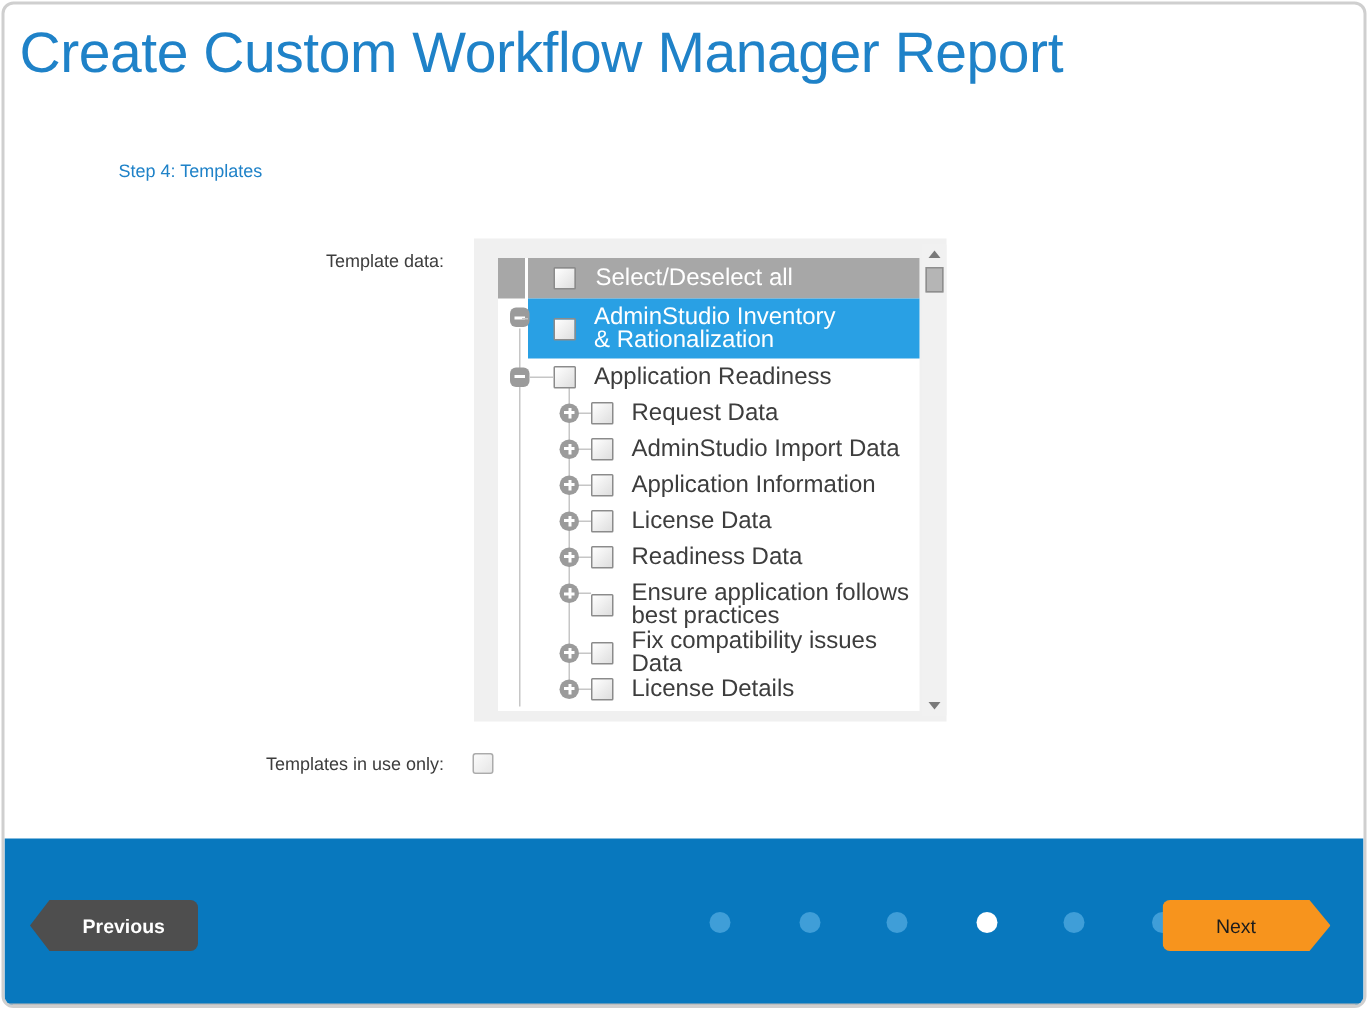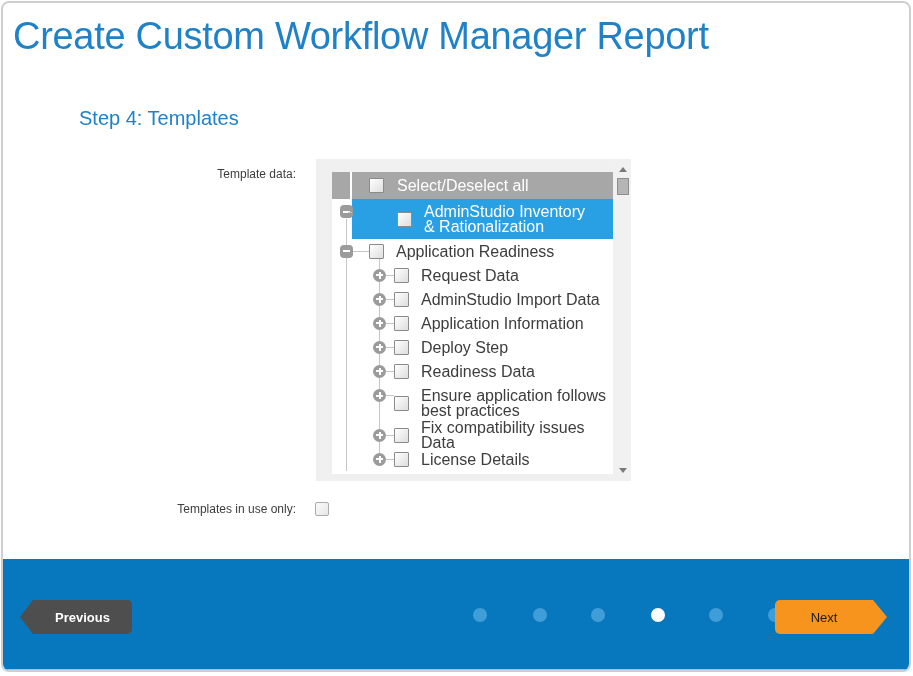--- a/index.html
+++ b/index.html
@@ -3,21 +3,21 @@
 <meta charset="utf-8">
 <style>
   * { margin:0; padding:0; box-sizing:border-box; }
   html,body { width:913px; height:676px; overflow:hidden; background:#fff;
     font-family:"Liberation Sans", sans-serif; }
   .page { position:absolute; left:1px; top:1px; width:910px; height:671px;
     background:#fff; border:2px solid #cfcfcf; border-radius:8px; overflow:hidden; }
 
   .main-title { position:absolute; left:10px; top:12px; font-size:38px; font-weight:300;
     color:#1f82c8; letter-spacing:-0.3px; }
-  .step-title { position:absolute; left:76px; top:104px; font-size:20px; font-weight:300;
+  .step-title { position:absolute; left:76px; top:104px; font-size:12px; font-weight:300;
     color:#1f82c8; }
 
   .form-label { position:absolute; font-size:12px; color:#3d3d3d; text-align:right; }
   .lbl-template { left:60px; top:164px; width:233px; }
   .lbl-inuse    { left:60px; top:499px; width:233px; }
 
   .inuse-cb { position:absolute; left:312px; top:499px; width:14px; height:14px;
     border:1px solid #ababab; border-radius:2px;
     background:linear-gradient(135deg,#fbfbfb,#e6e6e6); }
 
@@ -33,21 +33,21 @@
 
   .thead { display:flex; height:27px; }
   .thead .gutter { width:18px; background:#a7a7a7; margin-right:2px; }
   .thead .bar { flex:1; background:#a7a7a7; display:flex; align-items:center; }
   .thead .cb { margin-left:17px; }
   .thead .tlabel { color:#fff; margin-left:13px; }
 
   .trow { position:relative; display:flex; align-items:center; height:24px; }
   .trow.two { height:40px; }
   .trow.sel { background:linear-gradient(#29a0e4,#29a0e4) no-repeat;
-    background-position:20px 0; background-size:calc(100% - 20px) 100%;padding-left:28px; }
+    background-position:20px 0; background-size:calc(100% - 20px) 100%; }
   .trow.sel .tlabel { color:#fff; }
 
   .cb { width:15px; height:15px; border:1px solid #8b8b8b; border-radius:1px;
     background:linear-gradient(135deg,#ffffff,#dedede); flex:none; }
   .lvl0 .cb { margin-left:37px; }
   .lvl1 .cb { margin-left:62px; }
   .tlabel { margin-left:12px; font-size:16px; color:#3d3d3d; line-height:15px; }
   .sel .tlabel { width:170px; }
   .wrap190 .tlabel { width:190px; }
 
@@ -158,21 +158,21 @@
         <span class="exp plus"></span>
         <span class="hline"></span>
         <span class="cb"></span>
         <span class="tlabel">Application Information</span>
       </div>
 
       <div class="trow lvl1">
         <span class="exp plus"></span>
         <span class="hline"></span>
         <span class="cb"></span>
-        <span class="tlabel">Deploy Step</span>
+        <span class="tlabel">License Data</span>
       </div>
 
       <div class="trow lvl1">
         <span class="exp plus"></span>
         <span class="hline"></span>
         <span class="cb"></span>
         <span class="tlabel">Readiness Data</span>
       </div>
 
       <div class="trow lvl1 two wrap190">

